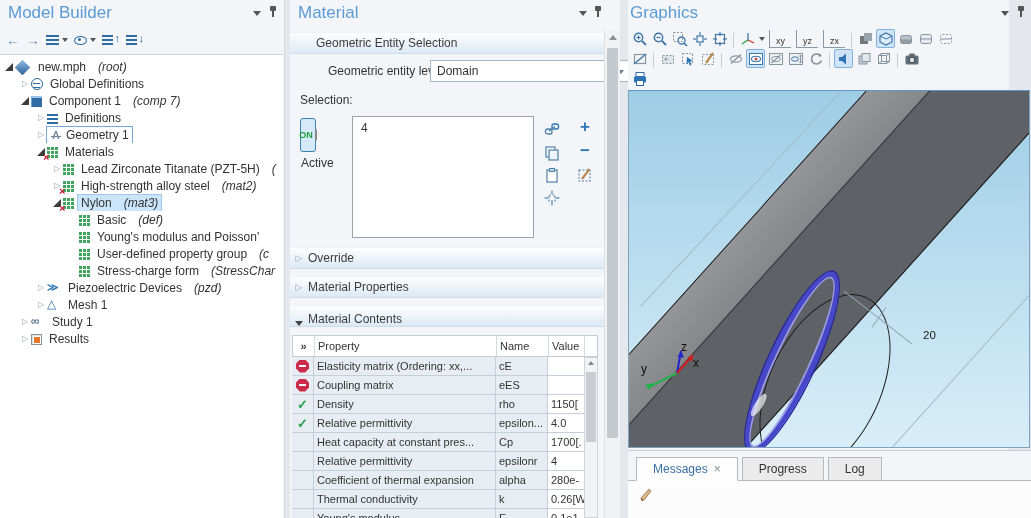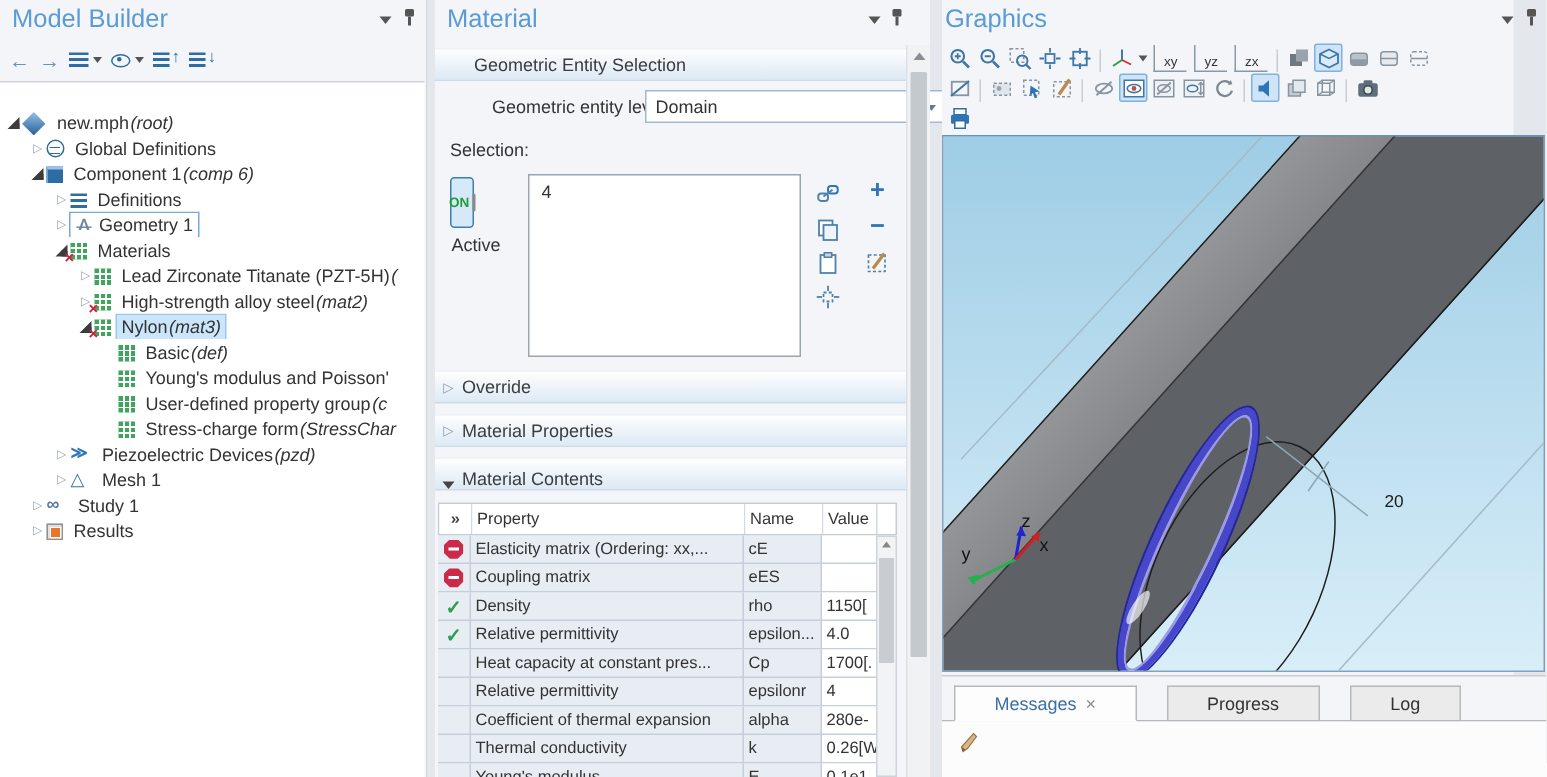--- a/index.html
+++ b/index.html
@@ -19,30 +19,30 @@
   .mb-tools{position:absolute;top:28px;left:0;width:100%;height:24px;display:flex;align-items:center;gap:6px;padding-left:6px;box-sizing:border-box;}
   .mbt{display:inline-flex;align-items:center;height:18px;cursor:default;}
   .arrowg{font-size:14px;font-weight:bold;color:#6b94bd;line-height:14px;}
   .bars{width:13px;height:11px;background:repeating-linear-gradient(to bottom,#2e6da4 0 2px,transparent 2px 4px);}
   .mini-caret{width:0;height:0;border-left:3px solid transparent;border-right:3px solid transparent;border-top:4px solid #555;margin-left:3px;}
   .eyeic{width:13px;height:9px;border:1.5px solid #2e6da4;border-radius:50%;position:relative;box-sizing:border-box;}
   .eyeic::after{content:"";position:absolute;left:3px;top:1.5px;width:3px;height:3px;border-radius:50%;background:#2e6da4;}
   .barsarrow{position:relative;width:18px;height:12px;}
   .barsarrow .b{position:absolute;left:0;top:1px;width:11px;height:10px;background:repeating-linear-gradient(to bottom,#2e6da4 0 2px,transparent 2px 4px);}
   .barsarrow .a{position:absolute;right:0;top:-2px;font-size:11px;color:#2e6da4;font-weight:bold;}
-  .tree{position:absolute;top:54px;left:0;width:283px;bottom:0;background:#fff;border-top:1px solid #cfd4da;overflow:hidden;padding-top:18px;}
+  .tree{position:absolute;top:54px;left:0;width:283px;bottom:0;background:#fff;border-top:1px solid #cfd4da;overflow:hidden;padding-top:3px;}
   .trow{display:flex;align-items:center;height:17px;white-space:nowrap;overflow:hidden;}
   .exp{width:12px;flex:none;display:inline-flex;justify-content:center;align-items:center;}
   .exp.closed::before{content:"▷";font-size:8px;color:#9aa5af;}
   .exp.open::before{content:"";width:0;height:0;border-left:4px solid transparent;border-top:4px solid transparent;border-right:4px solid #3c3c3c;border-bottom:4px solid #3c3c3c;}
   .lv0{padding-left:3px;} .lv1{padding-left:19px;} .lv2{padding-left:35px;} .lv3{padding-left:51px;} .lv4{padding-left:67px;}
   .tl{display:inline-flex;align-items:center;padding:0 3px;height:16px;}
   .sel .tl{background:#cbe6fa;outline:1px solid #9cc8ec;}
   .focus .tl{outline:1px solid #74a9dc;background:#fff;}
-  .sfx{margin-left:1px;font-style:italic;} .sfx:empty{margin:0;}
+  .sfx{margin-left:12px;font-style:italic;} .sfx:empty{margin:0;}
   .ico{display:inline-block;width:14px;height:14px;margin-right:4px;position:relative;flex:none;}
   .ic-root{width:11px;height:11px;margin:2px 7px 0 2px;background:linear-gradient(135deg,#8fc0e8,#2e5f96);transform:rotate(45deg);}
   .ic-global{width:12px;height:12px;margin-top:1px;border:1.5px solid #2e6da4;border-radius:50%;box-sizing:border-box;background:repeating-linear-gradient(to bottom,transparent 0 2px,#2e6da4 2px 3px,transparent 3px 4px);background-size:7px 8px;background-position:1px 2px;background-repeat:no-repeat;}
   .ic-comp{width:11px;height:11px;margin-top:2px;background:#2e6da4;border-top:2px solid #9cc3e8;border-left:1px solid #6da3d4;box-sizing:border-box;}
   .ic-defs{width:11px;height:10px;margin-top:2px;background:repeating-linear-gradient(to bottom,#2e6da4 0 2px,transparent 2px 4px);}
   .ic-geom{width:12px;height:12px;color:#71879c;font-size:11px;font-weight:bold;line-height:12px;text-align:center;}
   .ic-geom::before{content:"Λ";} .ic-geom::after{content:"";position:absolute;left:1px;top:7px;width:10px;height:1px;background:#71879c;}
   .ic-mat{width:11px;height:11px;margin-top:1px;background:#3fa45c;
     background-image:linear-gradient(to right,transparent 0 3px,#fff 3px 4px,transparent 4px 7px,#fff 7px 8px,transparent 8px),
                      linear-gradient(to bottom,transparent 0 3px,#fff 3px 4px,transparent 4px 7px,#fff 7px 8px,transparent 8px);}
@@ -100,21 +100,21 @@
   .canvas{position:absolute;left:0;top:90px;width:402px;height:358px;border:1px solid #7fa3bd;border-top-color:#5f96c8;box-sizing:border-box;background:linear-gradient(180deg,#9ecde5 0%,#bedff0 55%,#d8eef8 100%);overflow:hidden;}
   .rod{position:absolute;left:-120px;top:100px;width:600px;height:150px;transform:rotate(-48deg);background:#5e6166;border-top:1px solid #1f1f1f;border-bottom:1px solid #1a1a1a;box-sizing:border-box;}
   .rod .lite{position:absolute;left:0;top:0;width:100%;height:46px;background:linear-gradient(#939598,#85878a);border-bottom:1px solid #35363a;}
   .wline{position:absolute;height:1px;background:#a4bac7;}
   .ring{position:absolute;left:140px;top:172px;width:46px;height:198px;border-radius:50%;border:5px solid #4747cb;box-sizing:border-box;transform:rotate(25deg);box-shadow:0 0 0 1.5px #26269c, inset 0 0 0 2px #9a9ae8;}
   .ring::after{content:"";position:absolute;left:2px;bottom:28px;width:8px;height:26px;background:rgba(255,255,255,.65);border-radius:50%;transform:rotate(8deg);}
   .endcap{position:absolute;left:140px;top:197px;width:112px;height:196px;border-radius:50%;border:1.5px solid #1d1d1d;box-sizing:border-box;transform:rotate(25deg);}
   .dimlbl{position:absolute;left:294px;top:238px;font-size:11.5px;color:#1a1a1a;}
   .msgs{position:absolute;left:0;top:450px;width:403px;height:68px;background:#f3f5f8;border-top:1px solid #c9ccd0;box-sizing:border-box;}
   .tabs{position:absolute;left:8px;top:6px;display:flex;align-items:flex-end;}
-  .tab{height:24px;display:flex;align-items:center;padding:0 26px;border:1px solid #b5b9bd;background:#ebebeb;margin-right:20px;box-sizing:border-box;color:#333;}
+  .tab{height:24px;display:flex;align-items:center;padding:0 16px;border:1px solid #b5b9bd;background:#ebebeb;margin-right:4px;box-sizing:border-box;color:#333;}
   .tab.active{background:#fdfdfd;border-bottom-color:#fdfdfd;color:#3a6ea5;}
   .tabline{position:absolute;left:0;top:29px;width:100%;height:1px;background:#b5b9bd;}
   .tab .x{margin-left:6px;color:#8a8f95;font-size:12px;}
   .msgbody{position:absolute;left:0;top:30px;width:100%;height:38px;background:#fcfcfd;}
 </style>
 </head>
 <body>
 
 <div class="app">
 
@@ -167,21 +167,21 @@
         <span class="tl">
             <span>Global Definitions</span>
             <i class="sfx"></i>
           </span>
       </div>
       <div class="trow lv1">
         <span class="exp open"></span>
           <span class="ico ic-comp"></span>
         <span class="tl">
             <span>Component 1</span>
-            <i class="sfx">(comp 6)</i>
+            <i class="sfx">(comp 7)</i>
           </span>
       </div>
       <div class="trow lv2">
         <span class="exp closed"></span>
           <span class="ico ic-defs"></span>
         <span class="tl">
             <span>Definitions</span>
             <i class="sfx"></i>
           </span>
       </div>

